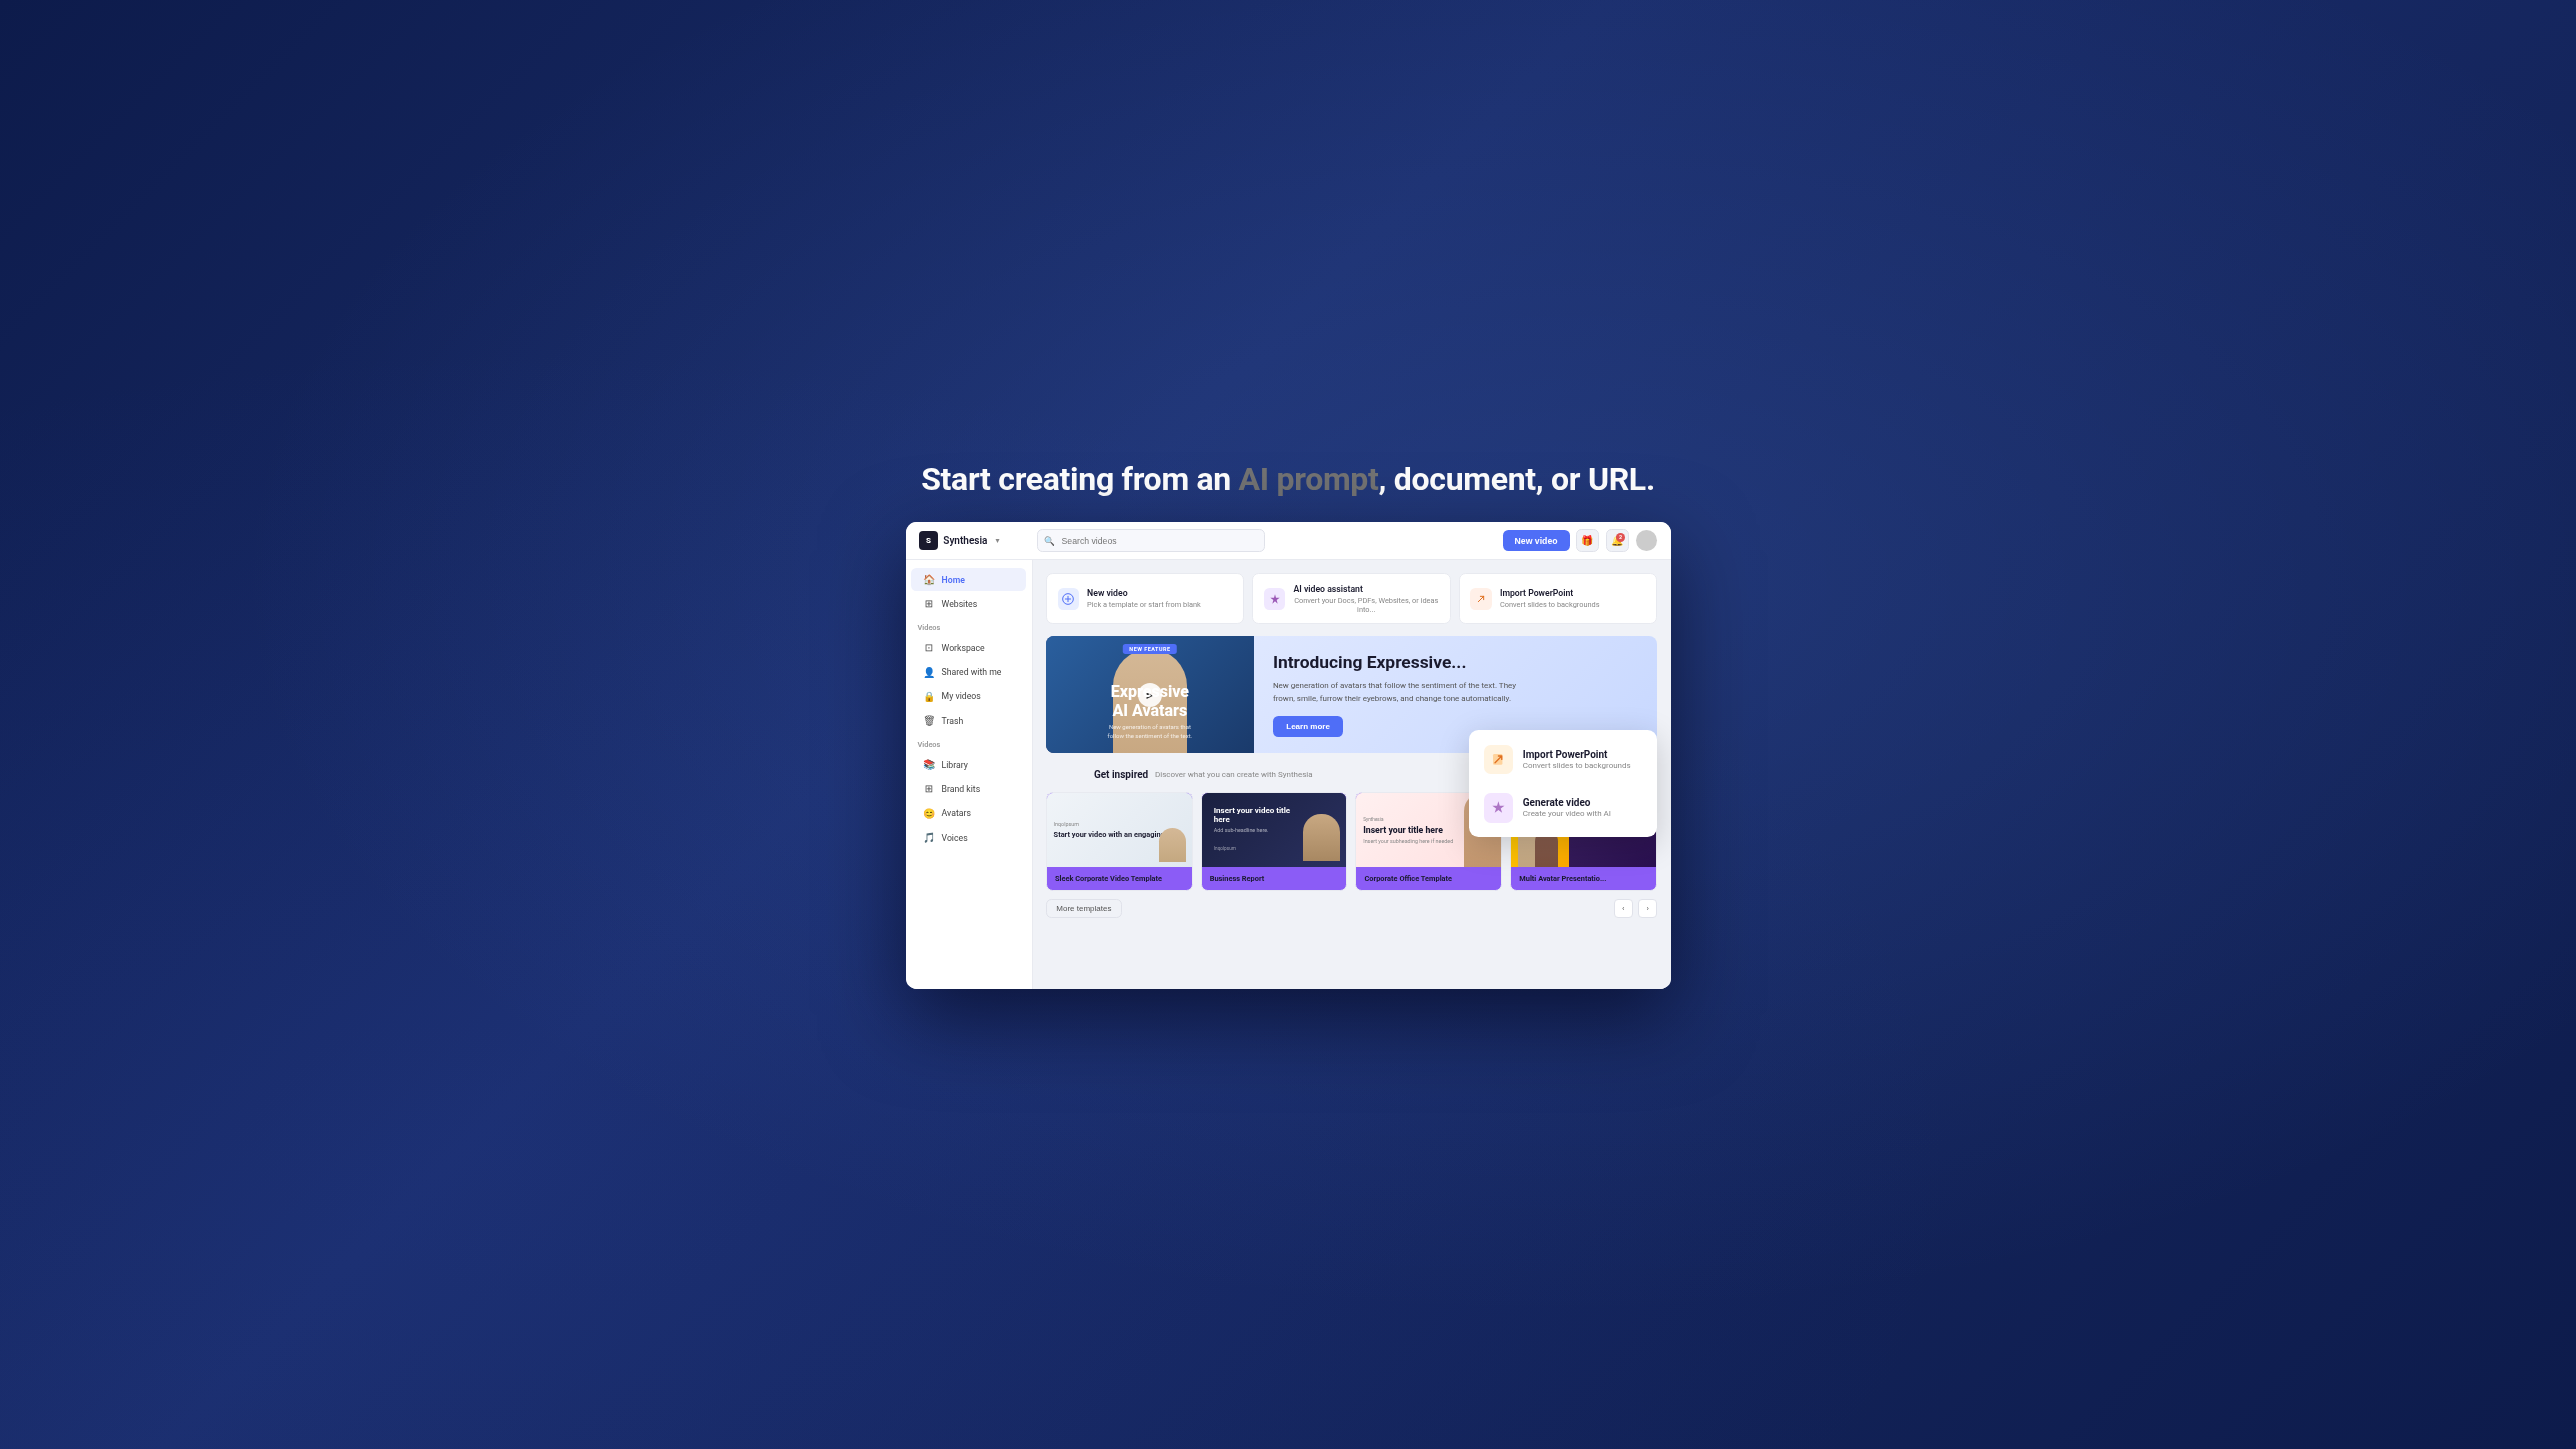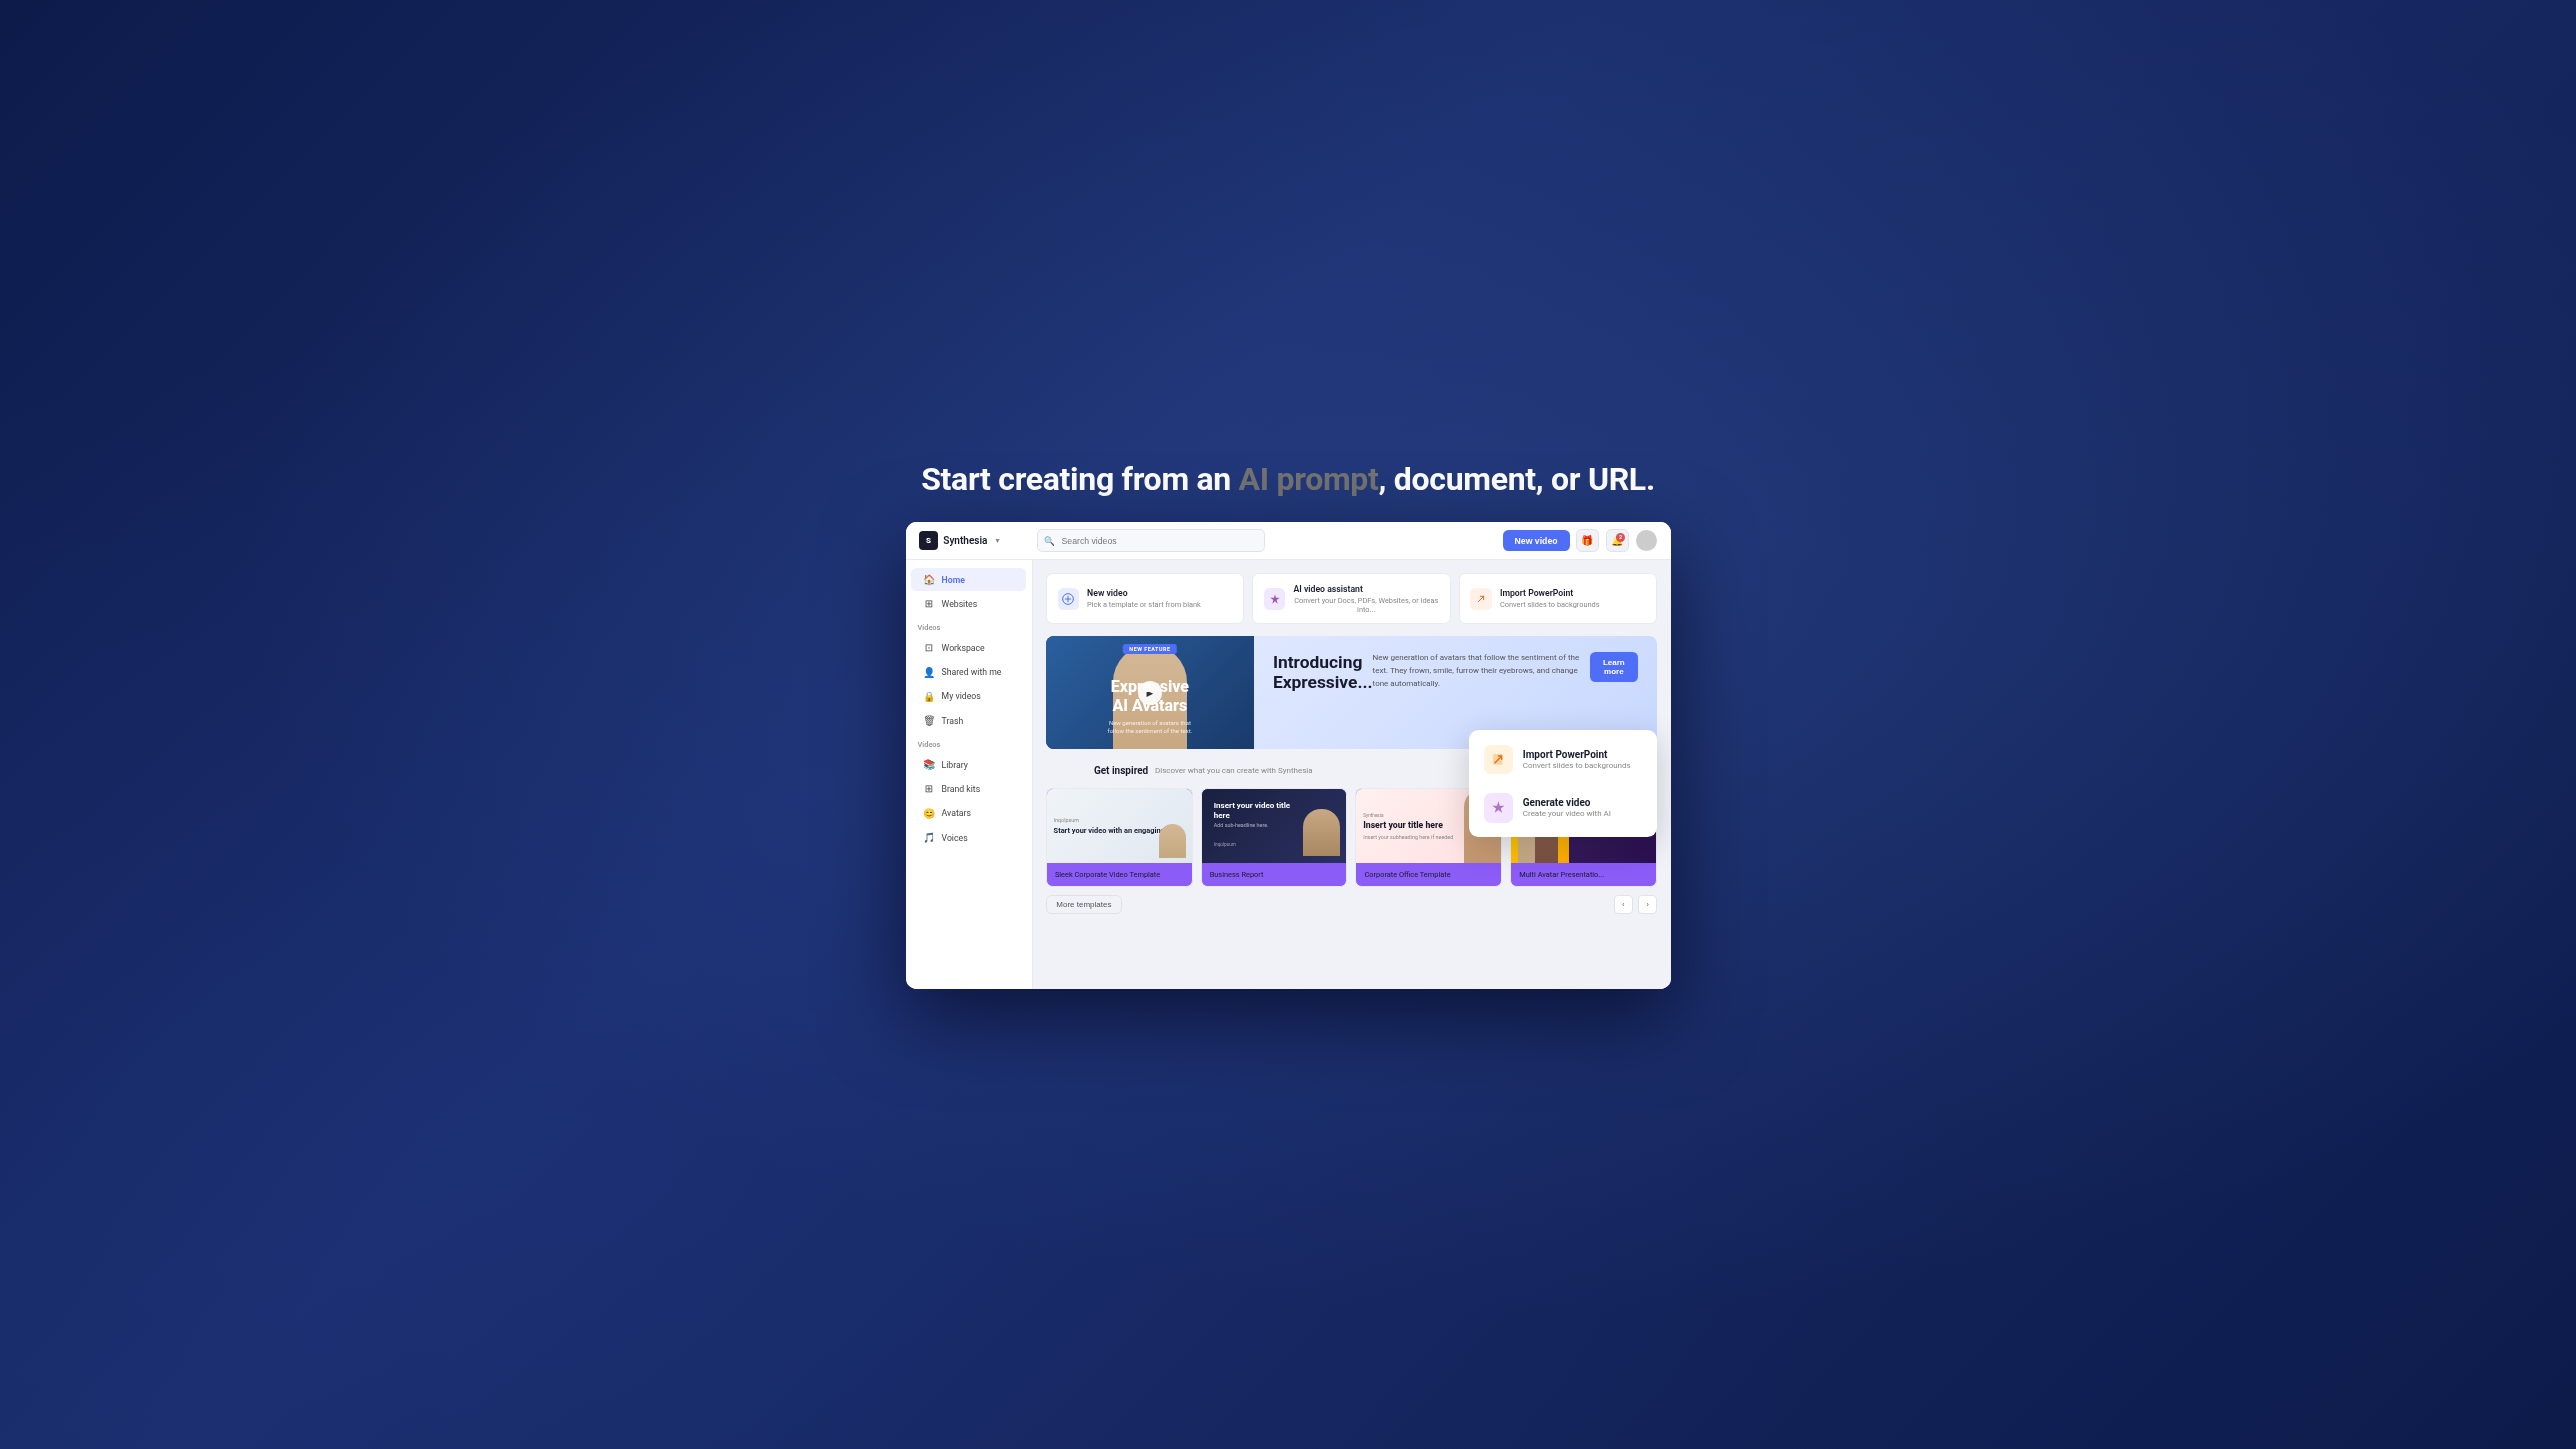--- a/index.html
+++ b/index.html
@@ -298,21 +298,21 @@
       height: 100%;
       background: linear-gradient(180deg, #2a4a8a 0%, #1a3060 100%);
       display: flex;
       align-items: flex-end;
       justify-content: center;
     }
     .banner-body {
       flex: 1;
       padding: 16px 19px;
       display: flex;
-      flex-direction: row;
+      flex-direction: column;
       justify-content: center;
     }
     .banner-main-title {
       font-size: 17.4px;
       font-weight: 700;
       color: #1a1a2e;
       margin-bottom: 8px;
     }
     .banner-main-desc {
       font-size: 8px;
@@ -409,21 +409,21 @@
       display: flex;
       align-items: center;
       justify-content: center;
       padding: 6.7px;
     }
     .template-info {
       padding: 6.7px 8px;
     }
     .template-name {
       font-size: 7.4px;
-      font-weight: 400;
+      font-weight: 700;
       color: #1a1a2e;
     }
     .nav-btn {
       width: 19px;
       height: 19px;
       border-radius: 4px;
       background: #fff;
       border: 0.7px solid #e0e2ea;
       display: flex;
       align-items: center;

